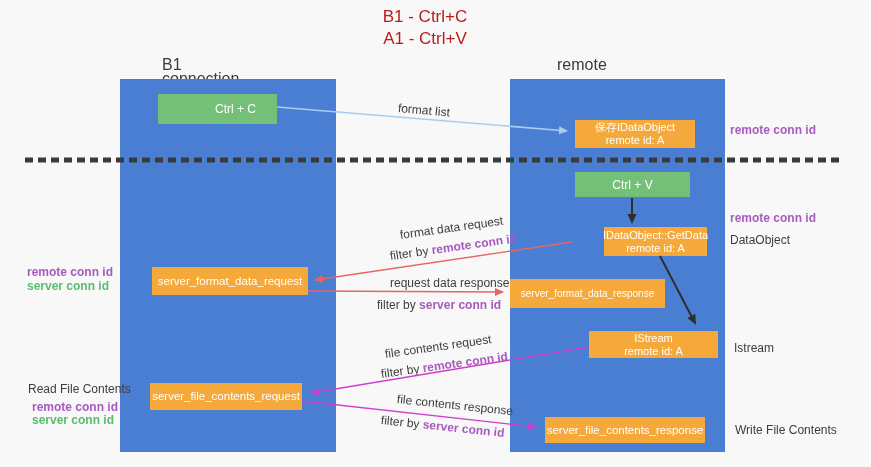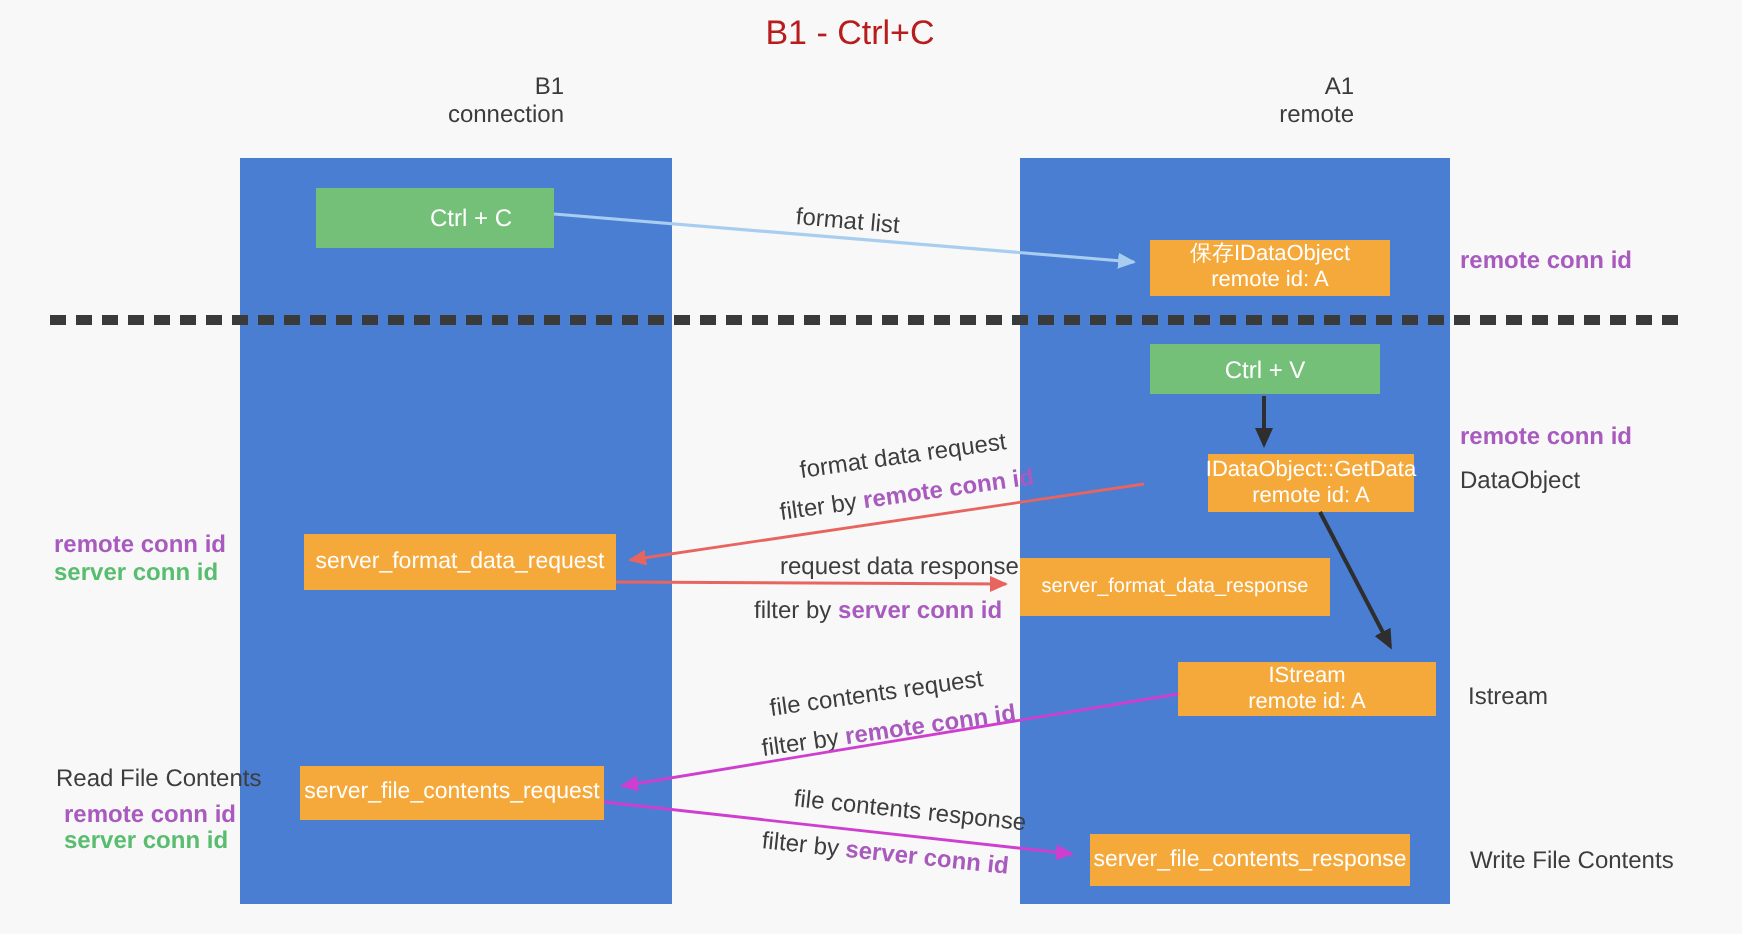--- a/index.html
+++ b/index.html
@@ -13,22 +13,22 @@
     position:absolute; left:310px; top:6px; width:230px;
     text-align:center; font-size:17px; line-height:22px; color:#b91c1c;
   }
   .col {
     position:absolute; top:79px; height:373px;
     background:var(--column-blue,#4a7ed3);
   }
   .col-b1 { left:120px; width:216px; }
   .col-a1 { left:510px; width:215px; }
   .hdr {
-    position:absolute; top:36px; width:120px;
-    text-align:right; font-size:12px; line-height:14px; color:#3b3b3b;
+    position:absolute; top:58px; width:120px;
+    text-align:left; font-size:16px; line-height:14px; color:#3b3b3b;
   }
   .hdr-b1 { left:162px; }
   .hdr-a1 { left:557px; }
 
   .node {
     position:absolute; display:flex; flex-direction:column;
     align-items:center; justify-content:center;
     color:#fff; text-align:center; box-sizing:border-box;
   }
   .green { background:var(--box-green,#74c078); font-size:12px; }
@@ -52,28 +52,28 @@
   .mk-blk { fill:var(--arrow-black,#2e2e2e); }
   .dash-line { stroke:var(--dash-color,#3a3a3a); stroke-width:5; stroke-dasharray:8 5; }
 </style>
 </head>
 <body>
 
 <div class="canvas">
 
   <div class="title">
     <div>B1 - Ctrl+C</div>
+    <div>A1 - Ctrl+V</div>
   </div>
 
   <div class="hdr hdr-b1">
     <div>B1</div>
     <div>connection</div>
   </div>
   <div class="hdr hdr-a1">
-    <div>A1</div>
     <div>remote</div>
   </div>
 
   <div class="col col-b1"></div>
   <div class="col col-a1"></div>
 
   <div class="node green" style="left:158px; top:94px; width:119px; height:30px;padding-left:36px;">Ctrl + C</div>
 
   <div class="node orange" style="left:575px; top:120px; width:120px; height:28px;">
     <div>保存IDataObject</div>

